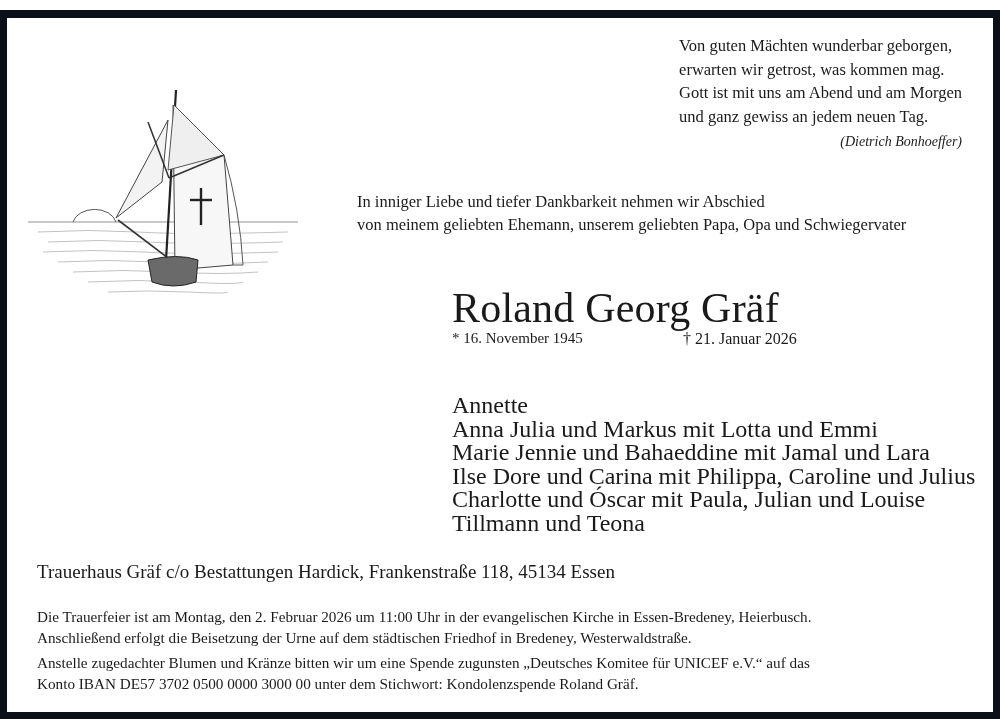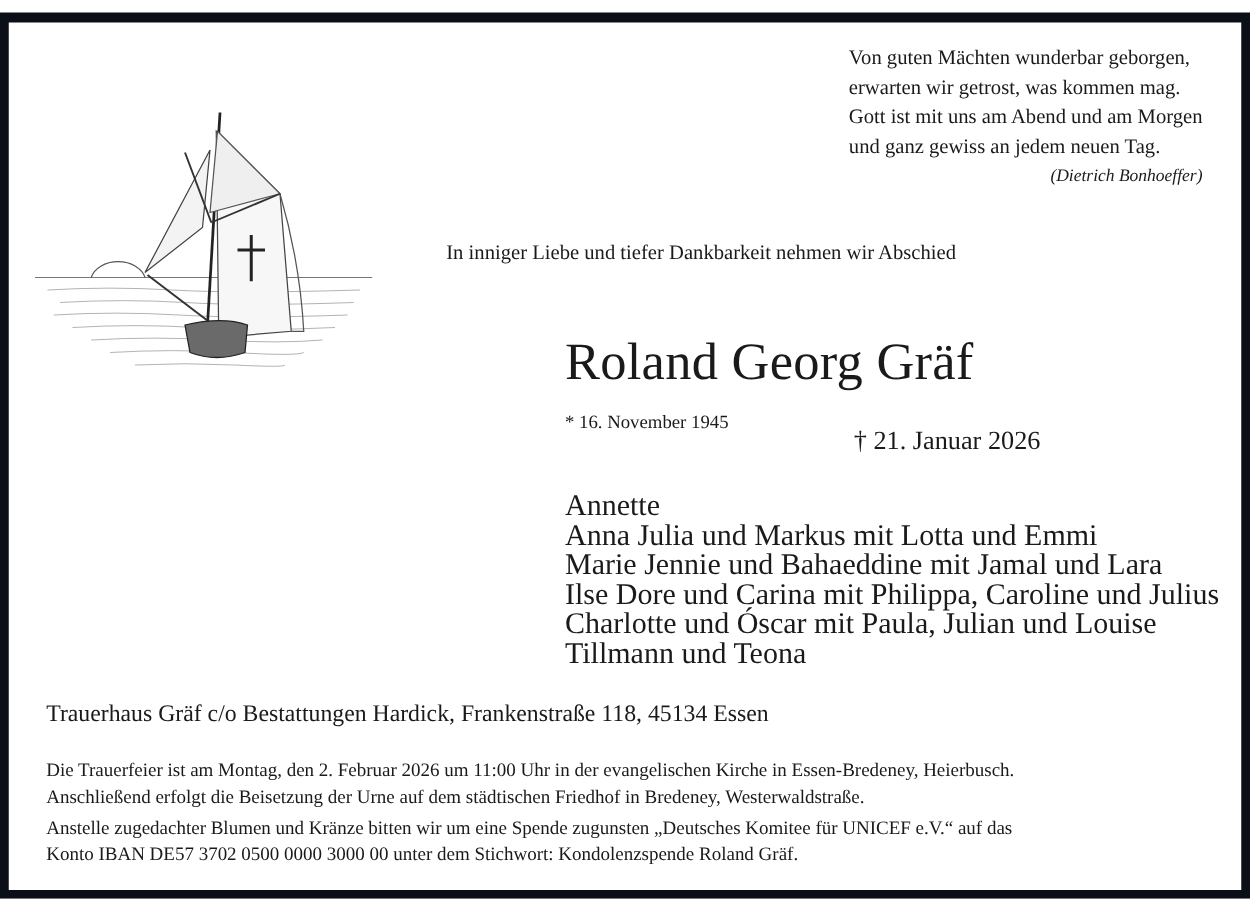--- a/index.html
+++ b/index.html
@@ -3,23 +3,23 @@
 <meta charset="utf-8">
 <style>
   html, body { margin:0; padding:0; background:#ffffff; }
   body { width:1000px; height:719px; position:relative; overflow:hidden; font-family:"Liberation Serif","DejaVu Serif",serif; color:#1a1a1a; }
   .frame { position:absolute; left:0; top:10px; width:1000px; height:709px; background:#0b0f17; }
   .page { position:absolute; left:7px; top:18px; width:986px; height:694px; background:#ffffff; }
   .abs { position:absolute; white-space:nowrap; }
   .quote { right:38px; top:34px; font-size:16.5px; line-height:23.5px; }
   .quote-author { right:38px; top:134px; font-size:14px;font-style:italic; }
   .intro { left:345px; top:190px; font-size:16.5px; line-height:23px;margin-left:12px; }
-  .name { left:452px; top:266px; font-size:42px; letter-spacing:0.2px; }
+  .name { left:452px; top:284px; font-size:42px; letter-spacing:0.2px; }
   .born { left:452px; top:330px; font-size:15px;font-family:Liberation Serif, serif; }
-  .died { left:683px; top:340px; font-size:21px; }
+  .died { left:683px; top:330px; font-size:16px; }
   .family { left:452px; top:394px; font-size:24px; line-height:23.5px; }
   .address { left:37px; top:561px; font-size:19px; }
   .details { left:37px; top:607px; font-size:15.2px; line-height:20.5px; }
   .details p { margin:0; }
   .details .gap { margin-top:5px; }
   .illustration { left:28px; top:60px; width:270px; height:300px; }
 </style>
 </head>
 <body>
 
@@ -56,20 +56,21 @@
 <div class="abs quote">
   <div>Von guten Mächten wunderbar geborgen,</div>
   <div>erwarten wir getrost, was kommen mag.</div>
   <div>Gott ist mit uns am Abend und am Morgen</div>
   <div>und ganz gewiss an jedem neuen Tag.</div>
 </div>
 <div class="abs quote-author">(Dietrich Bonhoeffer)</div>
 
 <div class="abs intro">
   <div>In inniger Liebe und tiefer Dankbarkeit nehmen wir Abschied</div>
+  <div>von meinem geliebten Ehemann, unserem geliebten Papa, Opa und Schwiegervater</div>
 </div>
 
 <div class="abs name">Roland Georg Gräf</div>
 <div class="abs born">* 16. November 1945</div>
 <div class="abs died">† 21. Januar 2026</div>
 
 <div class="abs family">
   <div>Annette</div>
   <div>Anna Julia und Markus mit Lotta und Emmi</div>
   <div>Marie Jennie und Bahaeddine mit Jamal und Lara</div>

